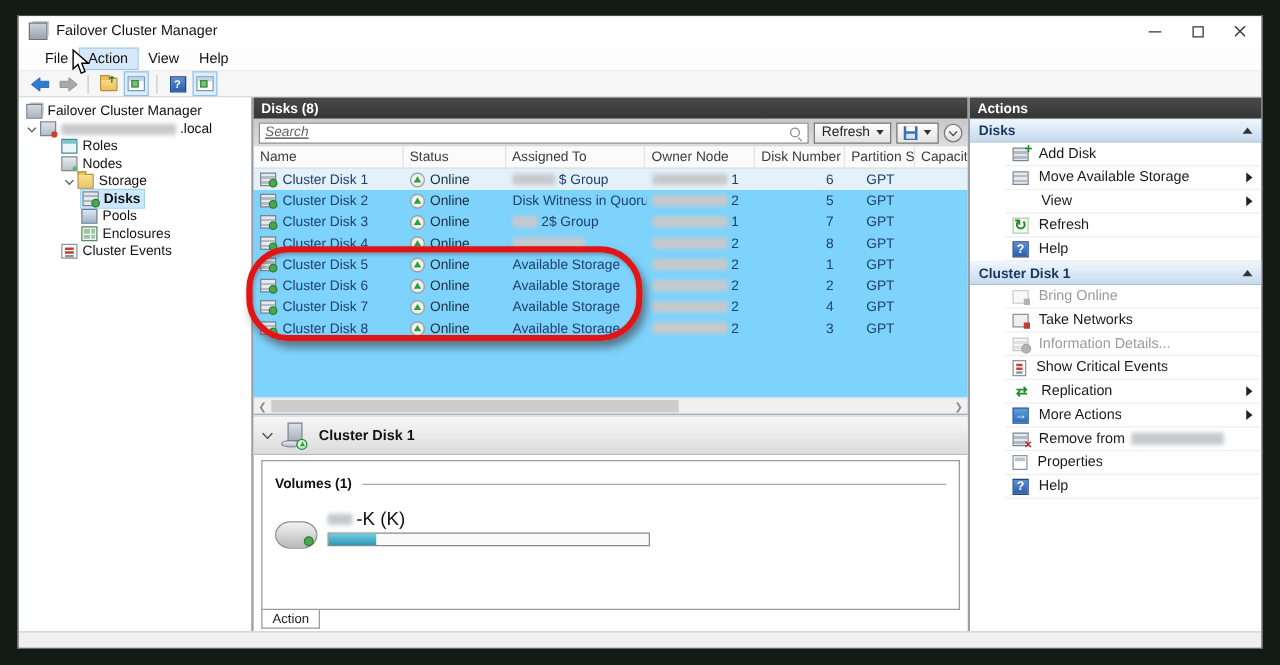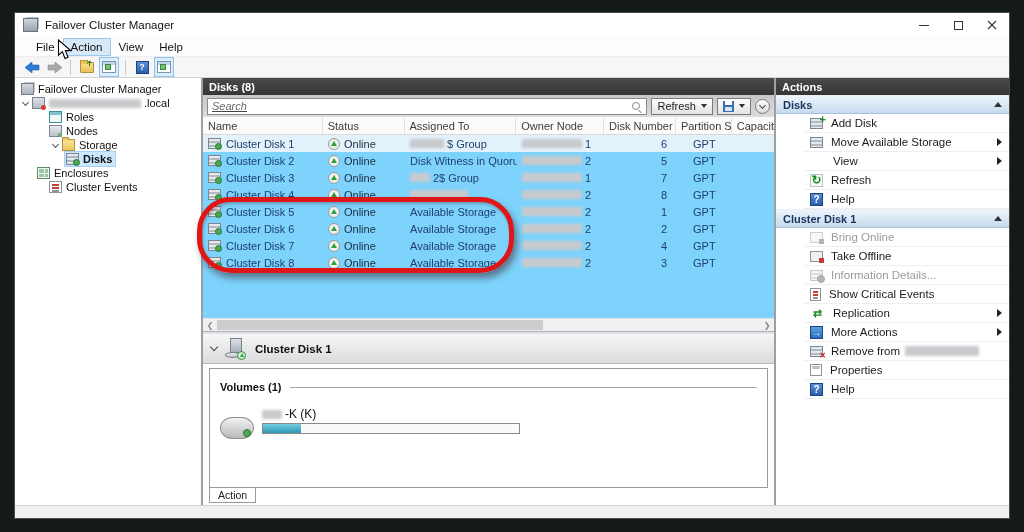--- a/index.html
+++ b/index.html
@@ -119,21 +119,21 @@
   .det-ico .plate { position:absolute; left:0; bottom:2px; width:16px; height:6px; background:linear-gradient(#eceef0,#b9bfc6); border:1px solid #7c8692; border-radius:50%/40%; }
   .det-ico .badge { position:absolute; right:1px; bottom:0; width:9px; height:9px; border-radius:50%; background:radial-gradient(#eafbea,#bfe7c2); border:1px solid #2f8a3a; display:flex; align-items:flex-end; justify-content:center; }
   .det-ico .badge i { width:0; height:0; border-left:2.5px solid transparent; border-right:2.5px solid transparent; border-bottom:4px solid #2f9e3c; margin-bottom:2px; }
   .det-title { font-size:11.5px; font-weight:bold; color:#111; }
   .det-body { flex:1 1 auto; margin:4px 6px 0 6px; border:1px solid #9a9a9a; background:#fff; padding:8px 10px 0 10px; position:relative; min-height:0; }
   .grouplabel { display:flex; align-items:center; gap:8px; font-size:11px; font-weight:bold; color:#111; margin-top:4px; }
   .grouplabel .rule { flex:1; border-top:1px solid #a8a8a8; }
   .volrow { display:flex; align-items:flex-start; margin-top:14px; gap:8px; }
   .vol-ico { width:34px; height:22px; margin-top:10px; background:linear-gradient(#f2f2f2,#b9b9b9); border:1px solid #8f8f8f; border-radius:40%/55%; position:relative; }
   .vol-ico::after { content:""; position:absolute; right:2px; bottom:1px; width:6px; height:6px; background:#49a84f; border:1px solid #2c7a32; border-radius:50%; }
-  .vol-info { font-size:12px; color:#111; }
+  .vol-info { font-size:15px; color:#111; }
   .vol-name { display:flex; align-items:center; margin-bottom:2px; }
   .usagebar { width:258px; height:11px; border:1px solid #8a8a8a; background:#fafafa; margin-bottom:2px; }
   .usagefill { height:100%; background:linear-gradient(#71cde2,#2e97b5); }
   .det-tab { flex:0 0 auto; height:17px; display:flex; align-items:flex-start; padding-left:6px; }
   .det-tab .tab { height:16px; background:#fff; border:1px solid #9a9a9a; border-top:1px solid #fff; margin-top:-1px; font-size:10.5px; color:#222; padding:1px 8px 0 8px; }
 
   
   .actions { width:233px; background:#fff; display:flex; flex-direction:column; flex:0 0 auto; font-size:11.5px; }
   .act-group { height:19px; background:linear-gradient(#eef5fc,#c6daee); border-top:1px solid #e7eef6; border-bottom:1px solid #a9c1d9; color:#17365c; font-weight:bold; font-size:11px; display:flex; align-items:center; padding:0 7px; flex:0 0 auto; }
   .caret-up { width:0; height:0; border-left:4px solid transparent; border-right:4px solid transparent; border-bottom:5px solid #333; margin-left:auto; }
@@ -249,21 +249,25 @@
           <span class="chev"></span>
           <span class="ti ti-folder"></span>
           <span>Storage</span>
         </div>
         <div class="trow2" style="padding-left:50px;">
           <span class="tsel">
             <span class="ti ti-disk"></span>
             <span style="font-weight:bold;">Disks</span>
           </span>
         </div>
-        <div class="trow2" style="padding-left:22px;">
+        <div class="trow2" style="padding-left:50px;">
+          <span class="ti ti-pools"></span>
+          <span>Pools</span>
+        </div>
+        <div class="trow2" style="padding-left:50px;">
           <span class="ti ti-grid"></span>
           <span>Enclosures</span>
         </div>
         <div class="trow2" style="padding-left:34px;">
           <span class="ti ti-events"></span>
           <span>Cluster Events</span>
         </div>
       </div>
 
       <div class="center">
@@ -567,21 +571,21 @@
         <div class="act-group">
           <span>Cluster Disk 1</span>
           <span class="caret-up"></span>
         </div>
         <div class="act-item disabled">
           <span class="ai ai-onoff"></span>
           <span class="lbl">Bring Online</span>
         </div>
         <div class="act-item">
           <span class="ai ai-onoff"></span>
-          <span class="lbl">Take Offline</span>
+          <span class="lbl">Take Networks</span>
         </div>
         <div class="act-item disabled">
           <span class="ai ai-info"></span>
           <span class="lbl">Information Details...</span>
         </div>
         <div class="act-item">
           <span class="ai ai-events"></span>
           <span class="lbl">Show Critical Events</span>
         </div>
         <div class="act-item">

